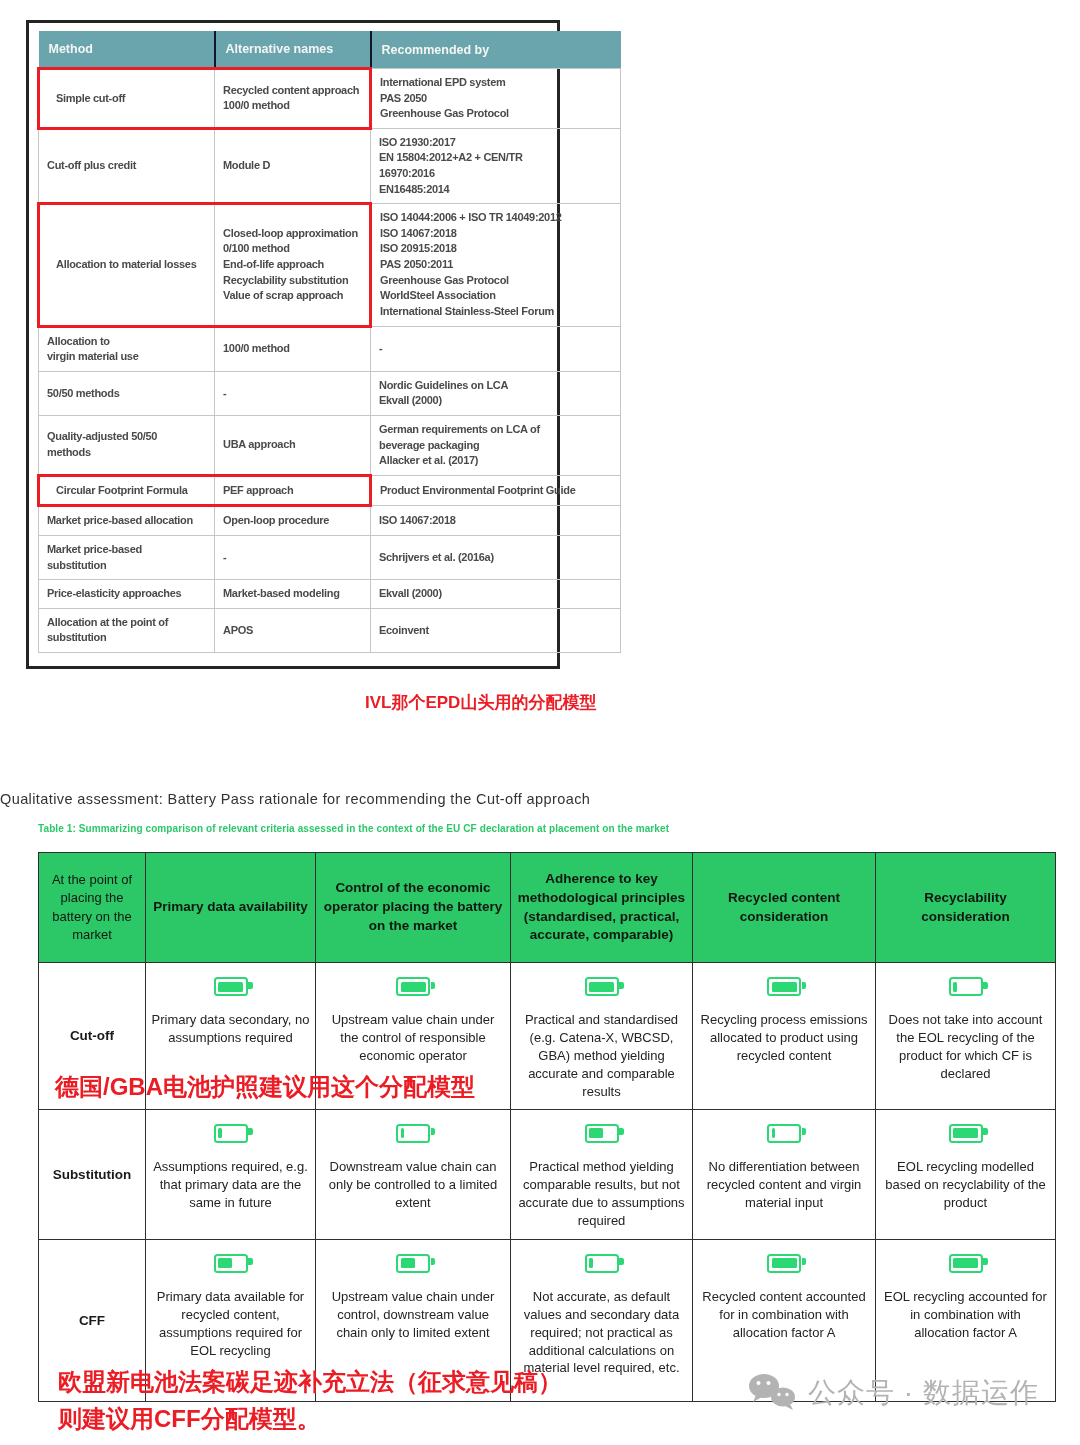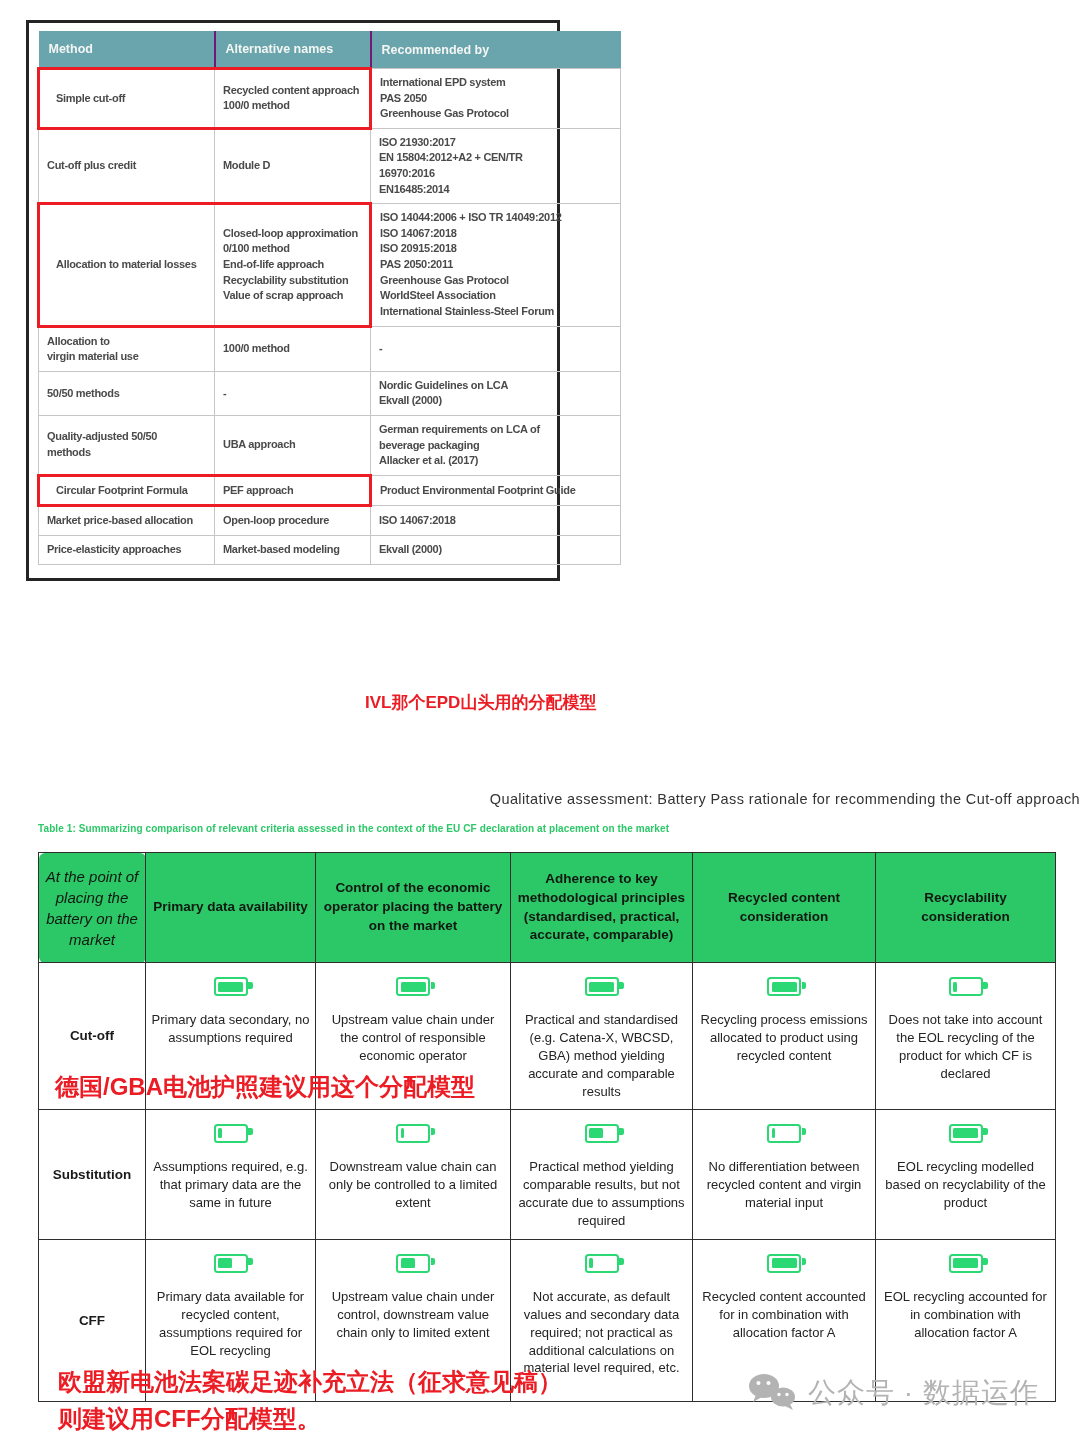--- a/index.html
+++ b/index.html
@@ -10,21 +10,21 @@
 
   
   .frame{
     position:absolute;left:26px;top:20px;width:534px;box-sizing:border-box;
     border:3px solid #242424;background:#ffffff;padding:8px 9px 13px 8px;
   }
   table.method-table{border-collapse:collapse;width:100%;table-layout:fixed;}
   table.method-table th{
     background:var(--teal);color:#f4f6f4;text-align:left;
     font-size:12.5px;font-weight:bold;padding:11px 10px;
-    border-left:2px solid #701a75;
+    border-left:2px solid #0f172a;
   }
   table.method-table th:first-child{border-left:none;}
   table.method-table td{
     border:1px solid #c6c6c6;color:#4a4a4a;font-weight:bold;
     font-size:11px;letter-spacing:-0.3px;line-height:1.42;
     padding:6px 6px 6px 8px;vertical-align:middle;white-space:pre-line;
   }
   table.method-table tr.hl td:nth-child(1),
   table.method-table tr.hl td:nth-child(2){
     border-top:3px solid var(--red);border-bottom:3px solid var(--red);
@@ -32,40 +32,40 @@
   table.method-table tr.hl td:nth-child(1){border-left:3px solid var(--red);padding-left:16px;}
   table.method-table tr.hl td:nth-child(2){border-right:3px solid var(--red);}
 
   .ivl-caption{
     position:absolute;left:365px;top:691px;color:var(--red);
     font-size:17px;font-weight:bold;white-space:nowrap;
   }
 
   
   .qa-title{
-    position:absolute;left:0;right:0;top:791px;text-align:right;
+    position:absolute;left:0;right:0;top:791px;text-align:left;
     color:#333333;font-size:14.5px;letter-spacing:0.4px;
   }
   .table1-caption{
     position:absolute;left:38px;top:823px;color:var(--green);
     font-size:10px;font-weight:bold;letter-spacing:0.1px;
   }
 
   
   table.assess-table{
     position:absolute;left:38px;top:852px;width:1017px;
     border-collapse:collapse;table-layout:fixed;background:#ffffff;
   }
   table.assess-table th,table.assess-table td{border:1px solid #2e2e2e;}
   table.assess-table thead tr{height:110px;}
   table.assess-table th{
     background:var(--green);color:#101810;font-size:13.5px;font-weight:bold;
     text-align:center;vertical-align:middle;padding:6px 6px;line-height:1.4;
   }
-  table.assess-table th.corner{font-style:italic;font-weight:normal;font-size:15px;border-radius:6px;}
+  table.assess-table th.corner{font-weight:normal;font-size:13px;}
   table.assess-table tbody tr:nth-child(1){height:145px;}
   table.assess-table tbody tr:nth-child(2){height:130px;}
   table.assess-table tbody tr:nth-child(3){height:162px;}
   td.rowlabel{
     text-align:center;vertical-align:middle;font-weight:bold;
     font-size:13.5px;color:#1a1a1a;
   }
   td.cell{text-align:center;vertical-align:top;padding:14px 5px 8px;}
   .celltext{font-size:13px;line-height:1.38;color:#242424;}
 
@@ -178,23 +178,35 @@
             <td>Circular Footprint Formula</td>
             <td>PEF approach</td>
             <td>Product Environmental Footprint Guide</td>
           </tr>
           <tr>
             <td>Market price-based allocation</td>
             <td>Open-loop procedure</td>
             <td>ISO 14067:2018</td>
           </tr>
           <tr>
+            <td>Market price-based
+substitution</td>
+            <td>-</td>
+            <td>Schrijvers et al. (2016a)</td>
+          </tr>
+          <tr>
             <td>Price-elasticity approaches</td>
             <td>Market-based modeling</td>
             <td>Ekvall (2000)</td>
+          </tr>
+          <tr>
+            <td>Allocation at the point of
+substitution</td>
+            <td>APOS</td>
+            <td>Ecoinvent</td>
           </tr>
         </tbody>
     </table>
   </div>
 
   <div class="ivl-caption">IVL那个EPD山头用的分配模型</div>
 
   <div class="qa-title">Qualitative assessment: Battery Pass rationale for recommending the Cut-off approach</div>
   <div class="table1-caption">Table 1: Summarizing comparison of relevant criteria assessed in the context of the EU CF declaration at placement on the market</div>
 

